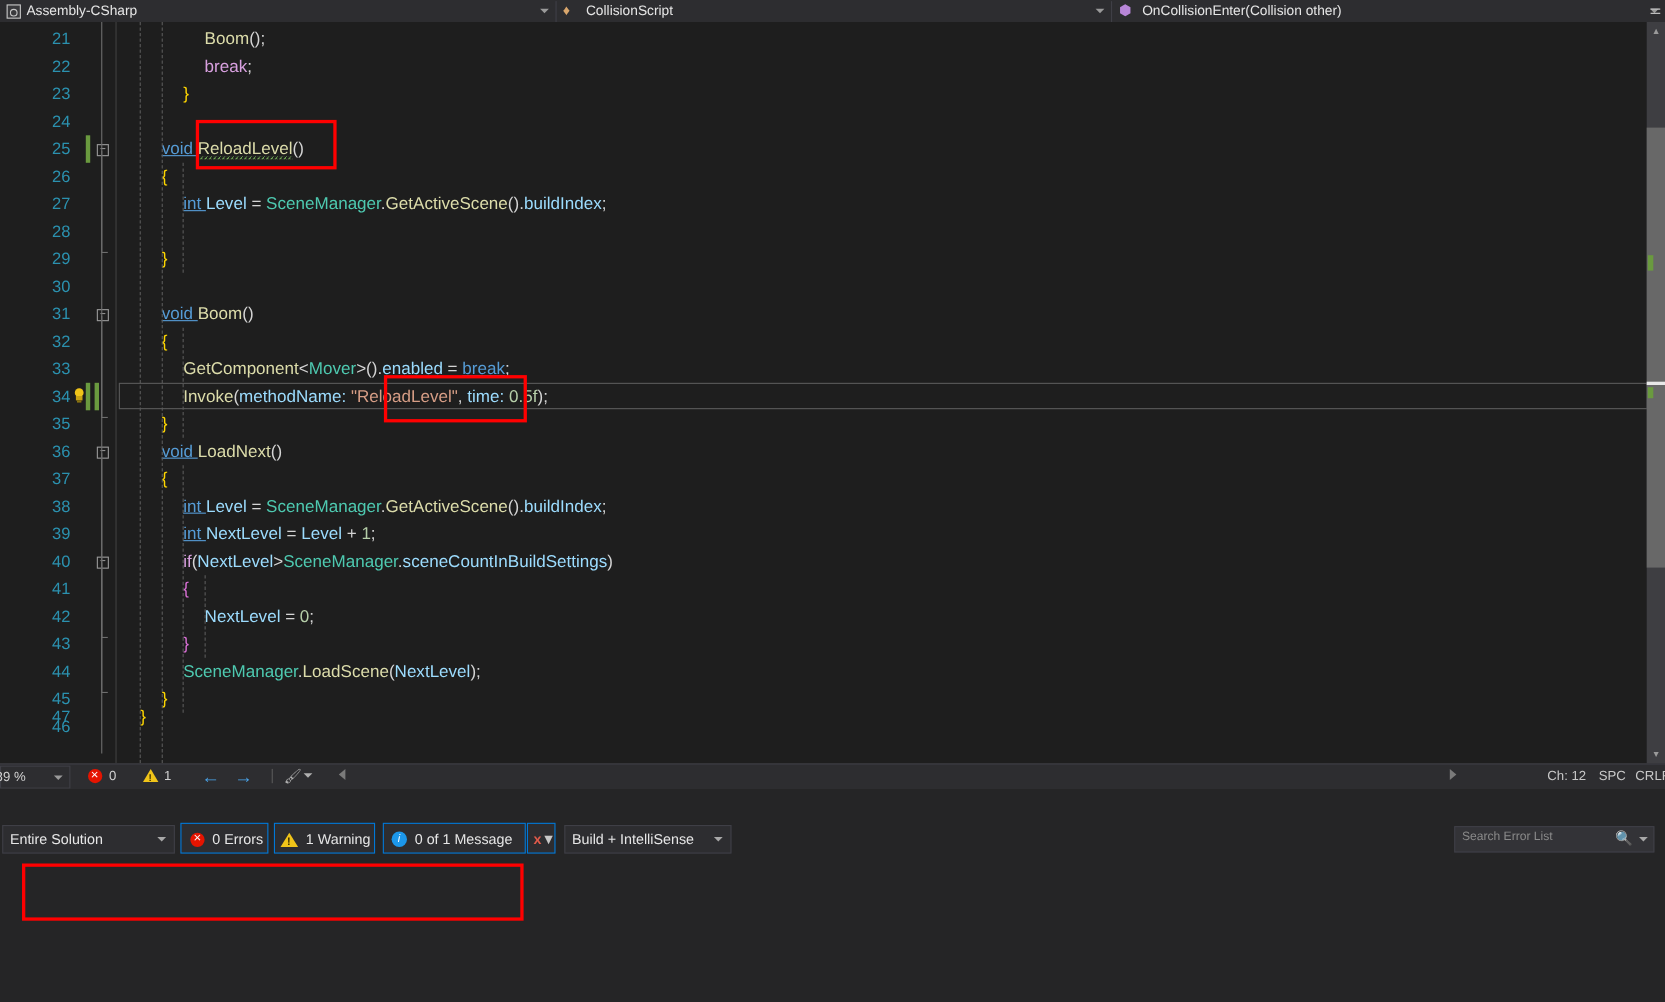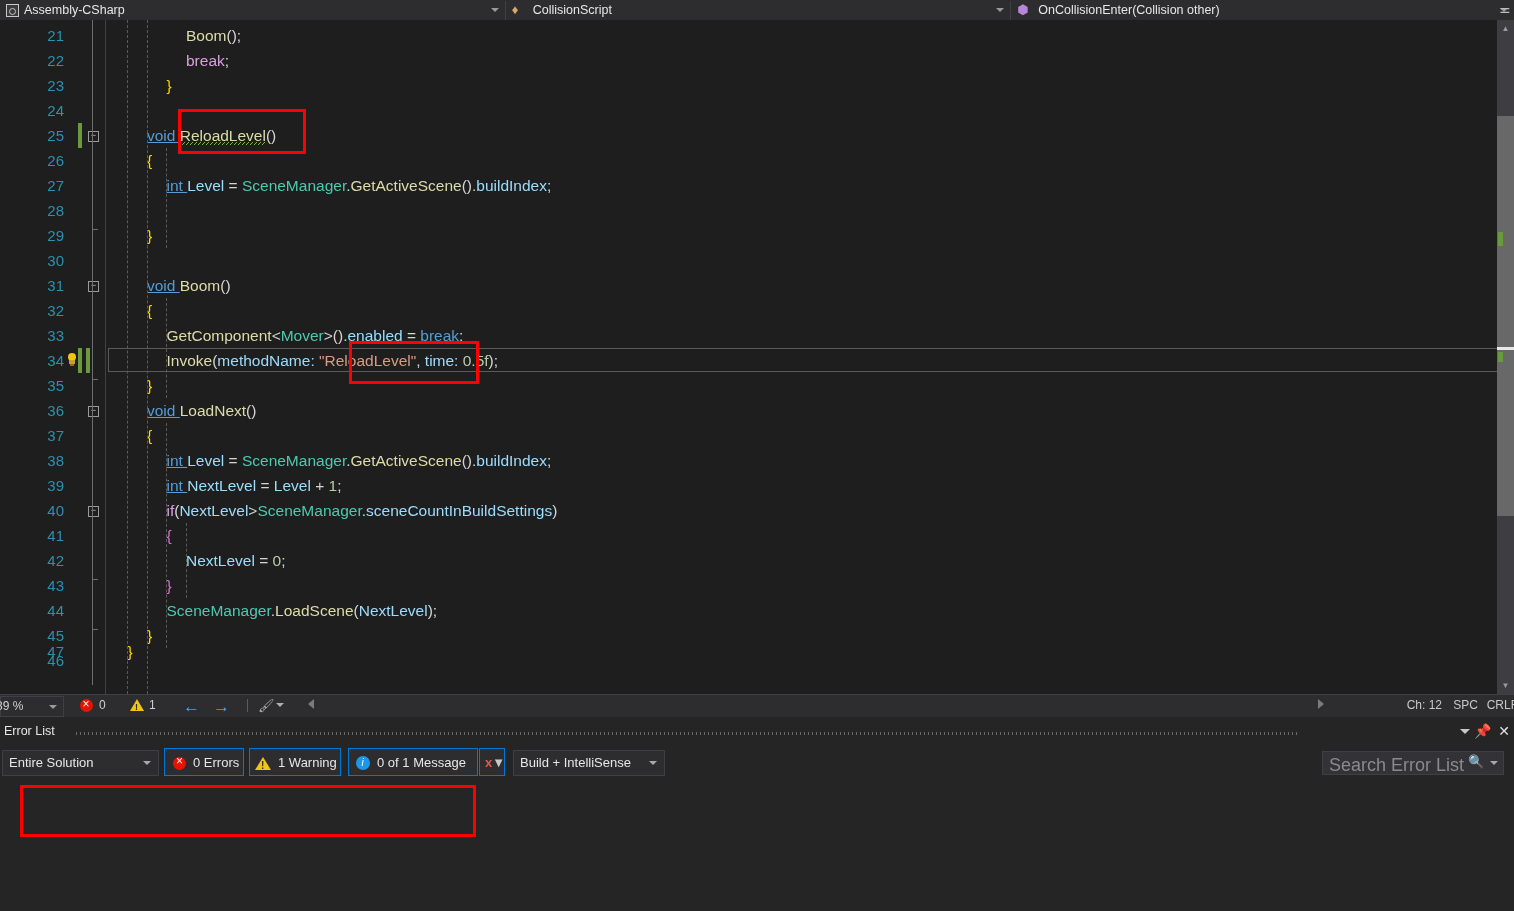--- a/index.html
+++ b/index.html
@@ -156,21 +156,21 @@
   .bi-err{position:absolute;left:8px;top:8px;width:13px;height:13px;border-radius:50%;background:#e51400;}
   .bi-err:after{content:"\00d7";position:absolute;left:3px;top:-4px;color:#fff;font-size:12px;line-height:17px;}
   .bi-warn{position:absolute;left:5px;top:8px;width:0;height:0;border-left:8px solid transparent;border-right:8px solid transparent;border-bottom:13px solid #f0c419;}
   .bi-warn:after{content:"!";position:absolute;left:-2px;top:3px;font-size:10px;color:#3a2e00;font-weight:bold;}
   .bi-msg{position:absolute;left:7px;top:7px;width:14px;height:14px;border-radius:50%;background:#1c97ea;}
   .bi-msg:after{content:"i";position:absolute;left:5.5px;top:0;color:#fff;font-size:10px;line-height:14px;font-style:italic;}
   .bi-filt{position:absolute;left:5px;top:6px;font-size:13px;color:#c8c8c8;}
   .bi-filt .x{color:#e05a4a;font-weight:bold;}
 
   #searchbox{position:absolute;right:10px;top:4px;width:180px;height:22px;background:#333337;border:1px solid #3f3f46;}
-  #searchbox .sp{position:absolute;left:6px;top:3px;font-size:18px;color:#8a8a8a;}
+  #searchbox .sp{position:absolute;left:6px;top:3px;font-size:11px;color:#8a8a8a;}
   #searchbox .si{position:absolute;right:18px;top:2px;font-size:13px;color:#c8c8c8;}
   #searchbox .sc{position:absolute;right:5px;top:9px;width:0;height:0;border-left:4px solid transparent;border-right:4px solid transparent;border-top:4px solid #a8a8a8;}
 
   
   .anno{position:absolute;border:3px solid #ff0000;box-sizing:border-box;pointer-events:none;}
   #anno-1{left:178px;top:109px;width:128px;height:45px;}
   #anno-2{left:349px;top:341px;width:130px;height:43px;}
   #anno-3{left:20px;top:785px;width:456px;height:52px;}
 </style>
 </head>
@@ -268,27 +268,20 @@
   <div id="st-brush-c"></div>
   <div id="st-hsplit"></div>
   <div id="st-hsplit2"></div>
   <div id="st-ln">Ln: 34</div>
   <div id="st-ch">Ch: 12</div>
   <div id="st-spc">SPC</div>
   <div id="st-crlf">CRLF</div>
 </div>
 
 <div id="errpanel">
-  <div id="errtitle">
-    <span class="lbl">Error List</span>
-    <span class="dots"></span>
-    <span class="dd"></span>
-    <span class="pin">📌</span>
-    <span class="cls">✕</span>
-  </div>
 
   <div id="errtoolbar">
     <div class="tb-combo" id="combo-scope">
       <span class="ct">Entire Solution</span>
       <span class="cc"></span>
     </div>
     <div class="tb-btn sel" id="btn-errors">
       <span class="bi-err"></span>
       <span class="bt">0 Errors</span>
     </div>

